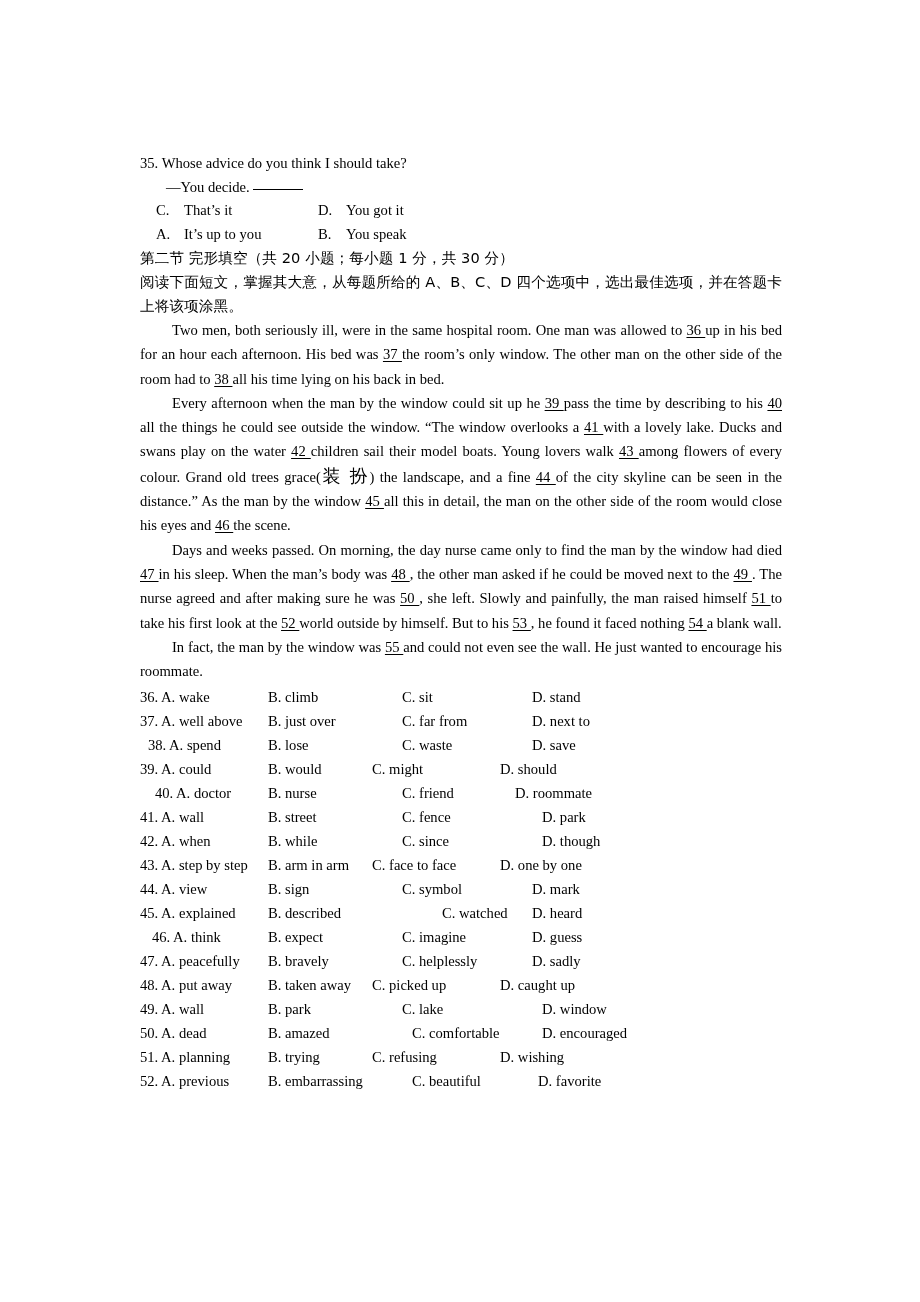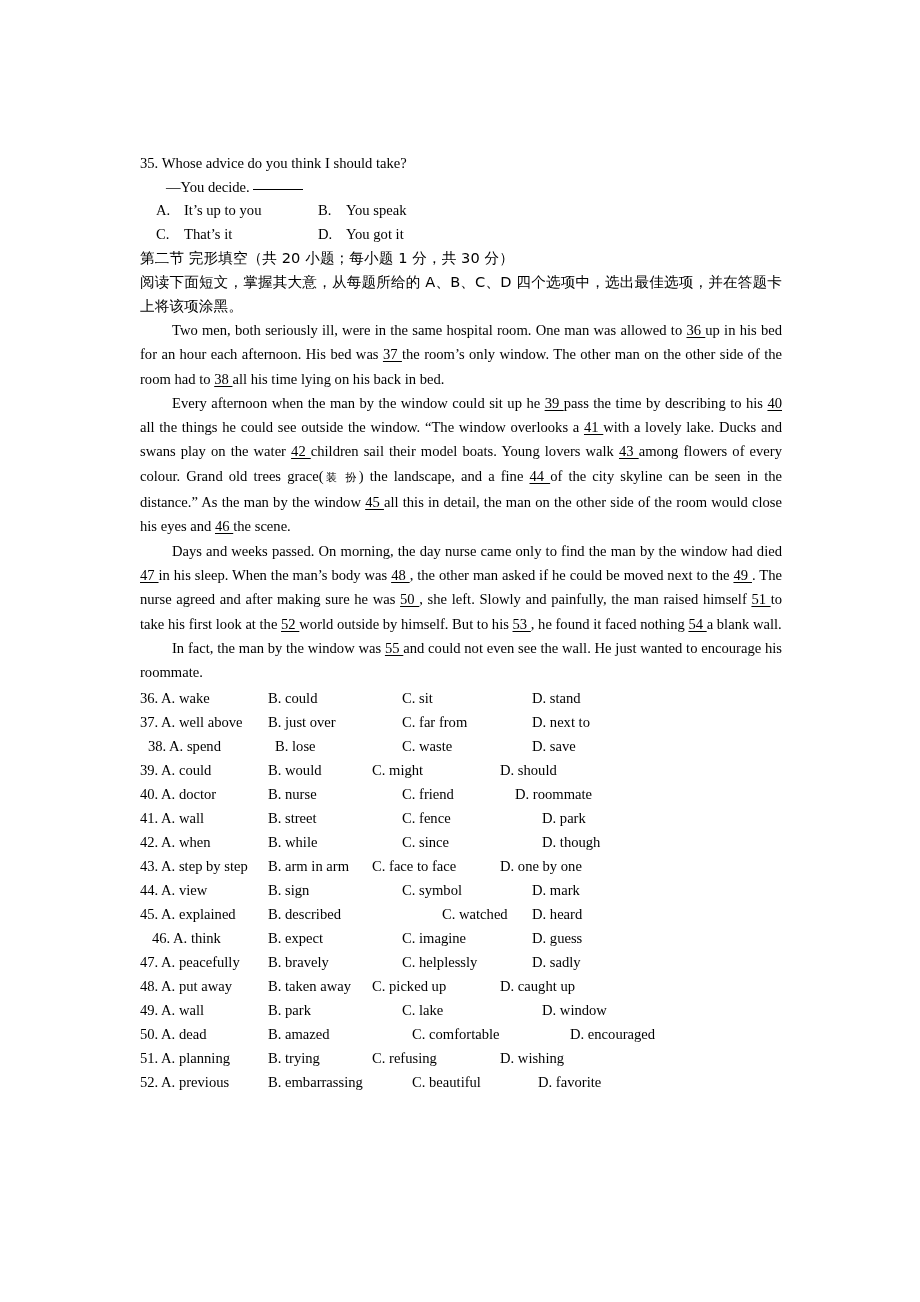--- a/index.html
+++ b/index.html
@@ -85,21 +85,21 @@
     margin: 0;
     hyphens: none;
   }
   .blk {
     text-decoration: underline;
     text-underline-offset: 2px;
     white-space: nowrap;
   }
   .cjk-inline {
     font-family: "DejaVu Sans", "Liberation Sans", sans-serif;
-    font-size: 11px;
+    font-size: 18px;
   }
 
   
   .choices {
     margin-top: 2px;
   }
   .ch-row {
     position: relative;
     height: 24px;
     font-size: 14.6px;
@@ -119,67 +119,67 @@
 <div class="page">
   <div class="content">
 
     <div class="q-stem">35. Whose advice do you think I should take?</div>
 
     <div class="q-reply">
       <span>—You decide.</span><span class="blank-rule"></span>
     </div>
 
     <div class="opt-row">
+      <span class="opt-cell" style="left:16px;"><span class="opt-letter">C.</span><span>That’s it</span></span>
+      <span class="opt-cell" style="left:178px;"><span class="opt-letter">D.</span><span>You got it</span></span>
+    </div>
+
+    <div class="opt-row">
       <span class="opt-cell" style="left:16px;"><span class="opt-letter">A.</span><span>It’s up to you</span></span>
       <span class="opt-cell" style="left:178px;"><span class="opt-letter">B.</span><span>You speak</span></span>
     </div>
 
-    <div class="opt-row">
-      <span class="opt-cell" style="left:16px;"><span class="opt-letter">C.</span><span>That’s it</span></span>
-      <span class="opt-cell" style="left:178px;"><span class="opt-letter">D.</span><span>You got it</span></span>
-    </div>
-
     <div class="cn-line">第二节 完形填空（共 20 小题；每小题 1 分，共 30 分）</div>
     <div class="cn-line wrap">阅读下面短文，掌握其大意，从每题所给的 A、B、C、D 四个选项中，选出最佳选项，并在答题卡上将该项涂黑。</div>
 
     <p class="para"><span>Two men, both seriously ill, were in the same hospital room. One man was allowed to </span><span class="blk"> 36 </span><span> up in his bed for an hour each afternoon. His bed was </span><span class="blk"> 37 </span><span> the room’s only window. The other man on the other side of the room had to </span><span class="blk"> 38 </span><span> all his time lying on his back in bed.</span></p>
 
     <p class="para"><span>Every afternoon when the man by the window could sit up he </span><span class="blk"> 39 </span><span> pass the time by describing to his </span><span class="blk">40 </span><span> all the things he could see outside the window. “The window overlooks a </span><span class="blk"> 41 </span><span> with a lovely lake. Ducks and swans play on the water </span><span class="blk"> 42 </span><span> children sail their model boats. Young lovers walk </span><span class="blk"> 43 </span><span> among flowers of every colour. Grand old trees grace(</span><span class="cjk-inline">装 扮</span><span>) the landscape, and a fine </span><span class="blk"> 44 </span><span> of the city skyline can be seen in the distance.” As the man by the window </span><span class="blk"> 45 </span><span> all this in detail, the man on the other side of the room would close his eyes and </span><span class="blk"> 46 </span><span> the scene.</span></p>
 
     <p class="para"><span>Days and weeks passed. On morning, the day nurse came only to find the man by the window had died </span><span class="blk"> 47 </span><span> in his sleep. When the man’s body was </span><span class="blk"> 48 </span><span>, the other man asked if he could be moved next to the </span><span class="blk"> 49 </span><span>. The nurse agreed and after making sure he was </span><span class="blk"> 50 </span><span>, she left. Slowly and painfully, the man raised himself </span><span class="blk"> 51 </span><span> to take his first look at the </span><span class="blk"> 52 </span><span> world outside by himself. But to his </span><span class="blk"> 53 </span><span>, he found it faced nothing </span><span class="blk">54 </span><span> a blank wall.</span></p>
 
     <p class="para"><span>In fact, the man by the window was </span><span class="blk"> 55 </span><span> and could not even see the wall. He just wanted to encourage his roommate.</span></p>
 
     <div class="choices" id="choices-container">
         <div class="ch-row">
           <span class="ch-cell ch-a" style="left: 0px;">36. A. wake</span>
-          <span class="ch-cell" style="left: 128px;">B. could</span>
+          <span class="ch-cell" style="left: 128px;">B. climb</span>
           <span class="ch-cell" style="left: 262px;">C. sit</span>
           <span class="ch-cell" style="left: 392px;">D. stand</span>
         </div>
         <div class="ch-row">
           <span class="ch-cell ch-a" style="left: 0px;">37. A. well above</span>
           <span class="ch-cell" style="left: 128px;">B. just over</span>
           <span class="ch-cell" style="left: 262px;">C. far from</span>
           <span class="ch-cell" style="left: 392px;">D. next to</span>
         </div>
         <div class="ch-row">
           <span class="ch-cell ch-a" style="left: 8px;">38. A. spend</span>
-          <span class="ch-cell" style="left: 135px;">B. lose</span>
+          <span class="ch-cell" style="left: 128px;">B. lose</span>
           <span class="ch-cell" style="left: 262px;">C. waste</span>
           <span class="ch-cell" style="left: 392px;">D. save</span>
         </div>
         <div class="ch-row">
           <span class="ch-cell ch-a" style="left: 0px;">39. A. could</span>
           <span class="ch-cell" style="left: 128px;">B. would</span>
           <span class="ch-cell" style="left: 232px;">C. might</span>
           <span class="ch-cell" style="left: 360px;">D. should</span>
         </div>
         <div class="ch-row">
-          <span class="ch-cell ch-a" style="left: 0px;">40. A. doctor</span>
+          <span class="ch-cell ch-a" style="left: 15px;">40. A. doctor</span>
           <span class="ch-cell" style="left: 128px;">B. nurse</span>
           <span class="ch-cell" style="left: 262px;">C. friend</span>
           <span class="ch-cell" style="left: 375px;">D. roommate</span>
         </div>
         <div class="ch-row">
           <span class="ch-cell ch-a" style="left: 0px;">41. A. wall</span>
           <span class="ch-cell" style="left: 128px;">B. street</span>
           <span class="ch-cell" style="left: 262px;">C. fence</span>
           <span class="ch-cell" style="left: 402px;">D. park</span>
         </div>
@@ -228,21 +228,21 @@
         <div class="ch-row">
           <span class="ch-cell ch-a" style="left: 0px;">49. A. wall</span>
           <span class="ch-cell" style="left: 128px;">B. park</span>
           <span class="ch-cell" style="left: 262px;">C. lake</span>
           <span class="ch-cell" style="left: 402px;">D. window</span>
         </div>
         <div class="ch-row">
           <span class="ch-cell ch-a" style="left: 0px;">50. A. dead</span>
           <span class="ch-cell" style="left: 128px;">B. amazed</span>
           <span class="ch-cell" style="left: 272px;">C. comfortable</span>
-          <span class="ch-cell" style="left: 402px; margin-left: 28px;">D. encouraged</span>
+          <span class="ch-cell" style="left: 402px;">D. encouraged</span>
         </div>
         <div class="ch-row">
           <span class="ch-cell ch-a" style="left: 0px;">51. A. planning</span>
           <span class="ch-cell" style="left: 128px;">B. trying</span>
           <span class="ch-cell" style="left: 232px;">C. refusing</span>
           <span class="ch-cell" style="left: 360px;">D. wishing</span>
         </div>
         <div class="ch-row">
           <span class="ch-cell ch-a" style="left: 0px;">52. A. previous</span>
           <span class="ch-cell" style="left: 128px;">B. embarrassing</span>

